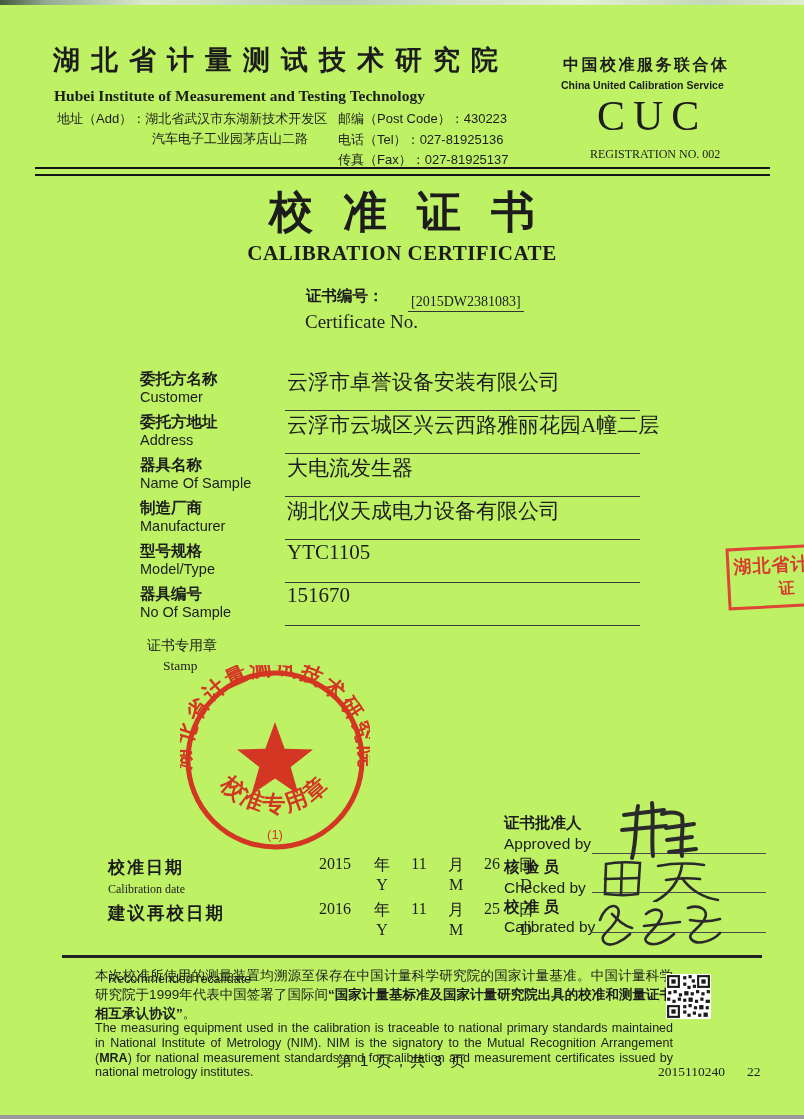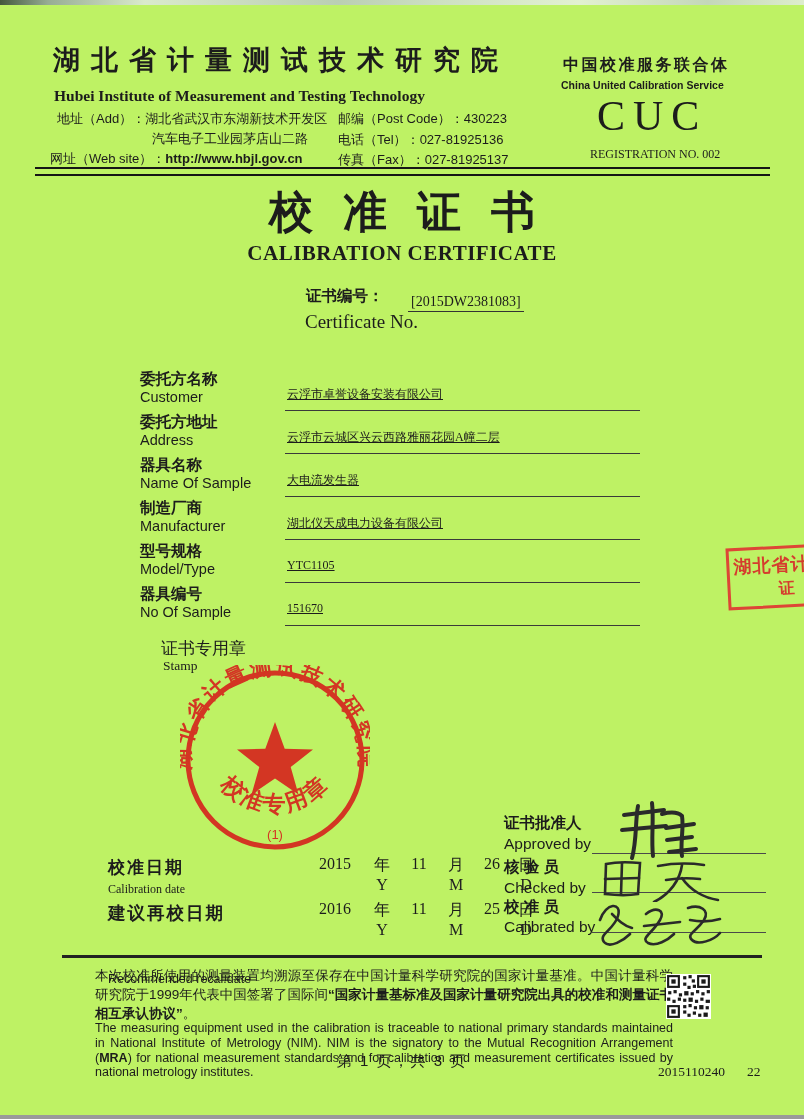--- a/index.html
+++ b/index.html
@@ -26,24 +26,24 @@
             font-family:"Liberation Serif",serif;letter-spacing:.5px;white-space:nowrap;}
   
   .certno-cn{left:306px;top:286px;font-size:15.5px;font-weight:700;}
   .certno-en{left:305px;top:311px;font-size:19px;font-family:"Liberation Serif",serif;}
   .certno-val{left:408px;top:294px;font-size:14px;font-family:"Liberation Serif",serif;
               border-bottom:1.5px solid #333;padding:0 3px 1px 3px;}
   
   .frow{position:absolute;left:140px;width:500px;height:43px;}
   .frow .lcn{position:absolute;left:0;top:1px;font-size:15.5px;font-weight:600;white-space:nowrap;}
   .frow .len{position:absolute;left:0;top:21px;font-size:14.5px;white-space:nowrap;}
-  .frow .val{position:absolute;left:147px;top:18px;font-size:12px;font-family:"Liberation Serif",serif;white-space:nowrap;text-decoration:underline;}
+  .frow .val{position:absolute;left:147px;top:0;font-size:21px;font-family:"Liberation Serif",serif;white-space:nowrap;}
   .frow .uline{position:absolute;left:145px;bottom:0;width:355px;border-bottom:1.5px solid #3a3a3a;}
   
-  .stamp-cn{left:147px;top:637px;font-size:17px;margin-left:14px;}
+  .stamp-cn{left:147px;top:637px;font-size:14px;}
   .stamp-en{left:163px;top:658px;font-size:13.5px;font-family:"Liberation Serif",serif;}
   .seal{left:180px;top:665px;opacity:.93;}
   
   .side-stamp{left:727px;top:546px;width:92px;height:56px;border:3px solid #dd4636;
               transform:rotate(-3deg);color:#d53d2e;}
   .side-stamp .l1{margin:4px 0 0 4px;font-size:18px;font-weight:700;letter-spacing:1px;white-space:nowrap;}
   .side-stamp .l2{margin:2px 0 0 48px;font-size:16px;font-weight:700;}
   
   .ap-lcn{font-size:15.5px;font-weight:700;white-space:nowrap;}
   .ap-len{font-size:15.5px;white-space:nowrap;}
@@ -71,23 +71,20 @@
 
   <div class="abs scan-strip"></div>
 
   <div class="abs inst-cn">湖北省计量测试技术研究院</div>
   <div class="abs inst-en">Hubei Institute of Measurement and Testing Technology</div>
 
   <div class="abs contact" style="left:57px;top:110px;">
     <span>地址（Add）：</span><span>湖北省武汉市东湖新技术开发区</span>
   </div>
   <div class="abs contact" style="left:152px;top:130px;">汽车电子工业园茅店山二路</div>
-  <div class="abs contact" style="left:50px;top:150px;">
-    <span>网址（Web site）：</span><b>http://www.hbjl.gov.cn</b>
-  </div>
   <div class="abs contact" style="left:338px;top:110px;">
     <span>邮编（Post Code）：</span><span>430223</span>
   </div>
   <div class="abs contact" style="left:338px;top:131px;">
     <span>电话（Tel）：</span><span>027-81925136</span>
   </div>
   <div class="abs contact" style="left:338px;top:151px;">
     <span>传真（Fax）：</span><span>027-81925137</span>
   </div>
 

